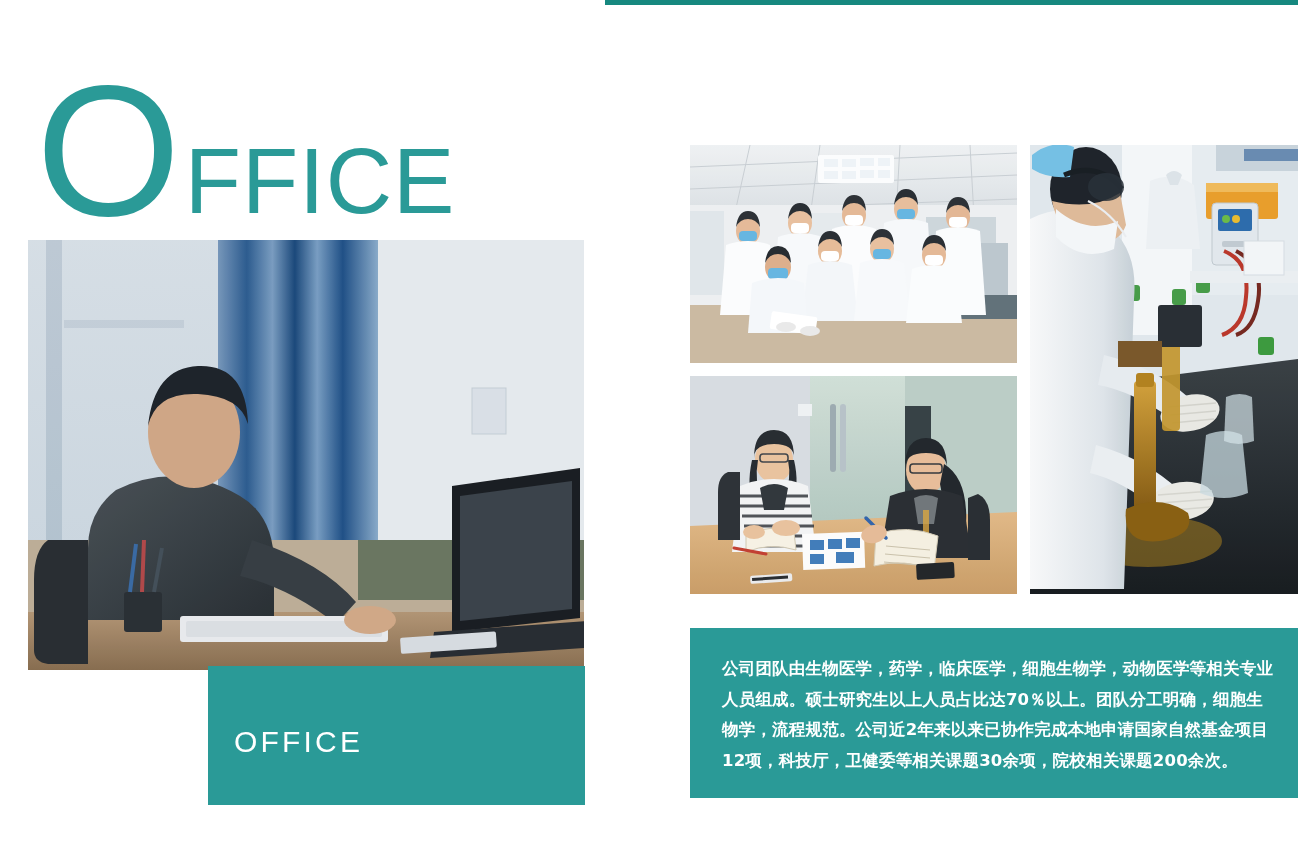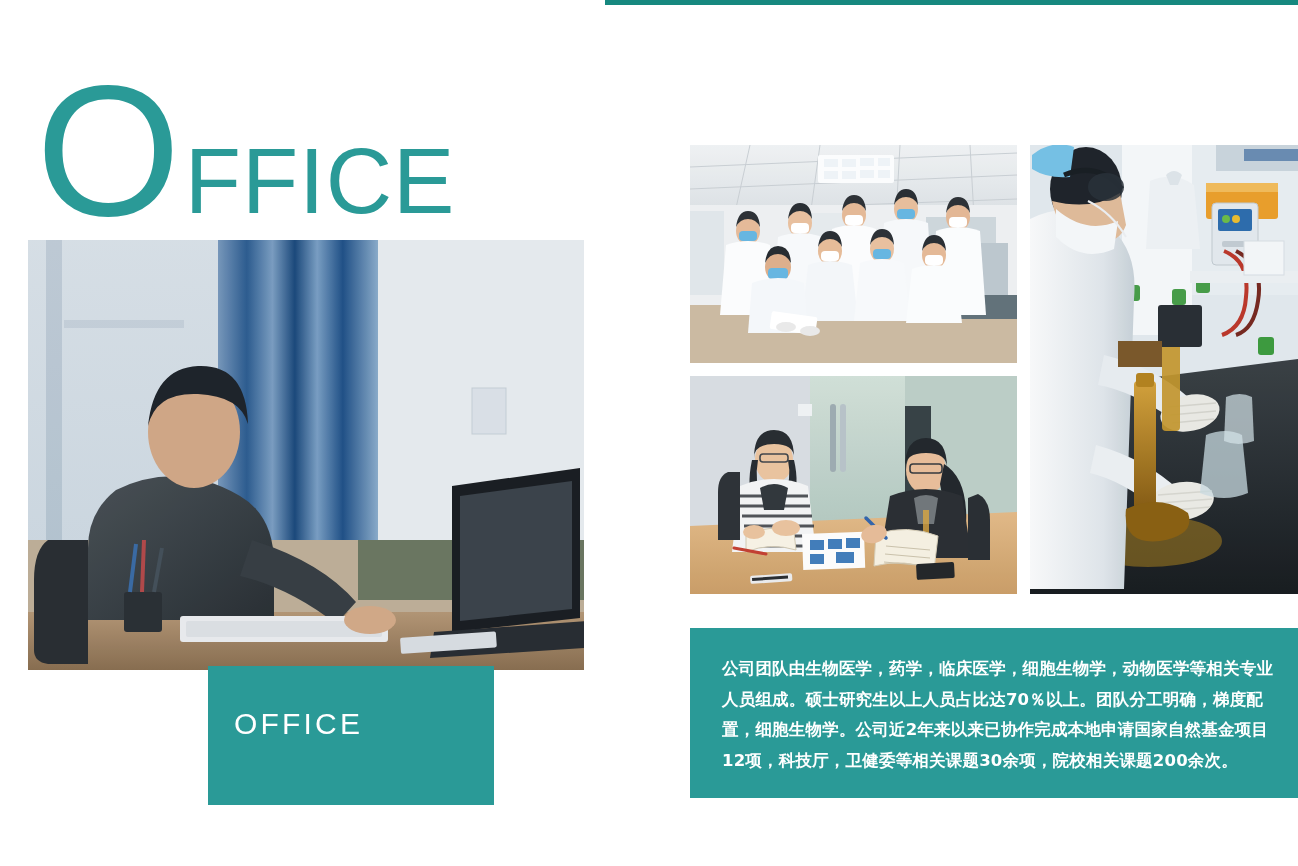--- a/index.html
+++ b/index.html
@@ -40,24 +40,24 @@
   
   .hero-photo {
     position: absolute; left: 28px; top: 240px; width: 556px; height: 430px;
     overflow: hidden;
     background: #b9c6d2;
   }
   .hero-photo svg { display:block; width:100%; height:100%; }
 
   
   .caption-block {
-    position: absolute; left: 208px; top: 666px; width: 286px; height: 139px;
+    position: absolute; left: 208px; top: 666px; width: 377px; height: 139px;
     background: #2a9a97;
     color: #ffffff;
-    padding: 38px 0 0 26px;
+    padding: 56px 0 0 26px;
   }
   .caption-block .l1, .caption-block .l2 {
     font-size: 30px;
     letter-spacing: 3.2px;
     line-height: 1.33;
     font-weight: 400;
     color: #ffffff;
   }
 
   
@@ -473,16 +473,16 @@
       <path d="M176 290 q20 -8 36 0 l6 58 q-24 10 -48 0z" fill="#cfe0e6" opacity="0.75"></path>
       <path d="M196 252 q14 -6 26 0 l2 44 q-16 6 -30 0z" fill="#dbe9ee" opacity="0.7"></path>
 
       <rect x="128" y="160" width="44" height="42" rx="3" fill="#2b3035"></rect>
       <rect x="88" y="196" width="44" height="26" fill="#7e5a2b"></rect>
       <rect x="0" y="0" width="268" height="449" fill="#0c2030" opacity="0.03"></rect>
     </svg>
   </div>
 
   <div class="desc-box">
-    <p>公司团队由生物医学，药学，临床医学，细胞生物学，动物医学等相关专业人员组成。硕士研究生以上人员占比达70％以上。团队分工明确，梯度配置，细胞生物学。公司近2年来以来已协作完成本地申请国家自然基金项目12项，科技厅，卫健委等相关课题30余项，院校相关课题200余次。</p>
+    <p>公司团队由生物医学，药学，临床医学，细胞生物学，动物医学等相关专业人员组成。硕士研究生以上人员占比达70％以上。团队分工明确，细胞生物学，流程规范。公司近2年来以来已协作完成本地申请国家自然基金项目12项，科技厅，卫健委等相关课题30余项，院校相关课题200余次。</p>
   </div>
 
 </div>
 
 </body></html>

